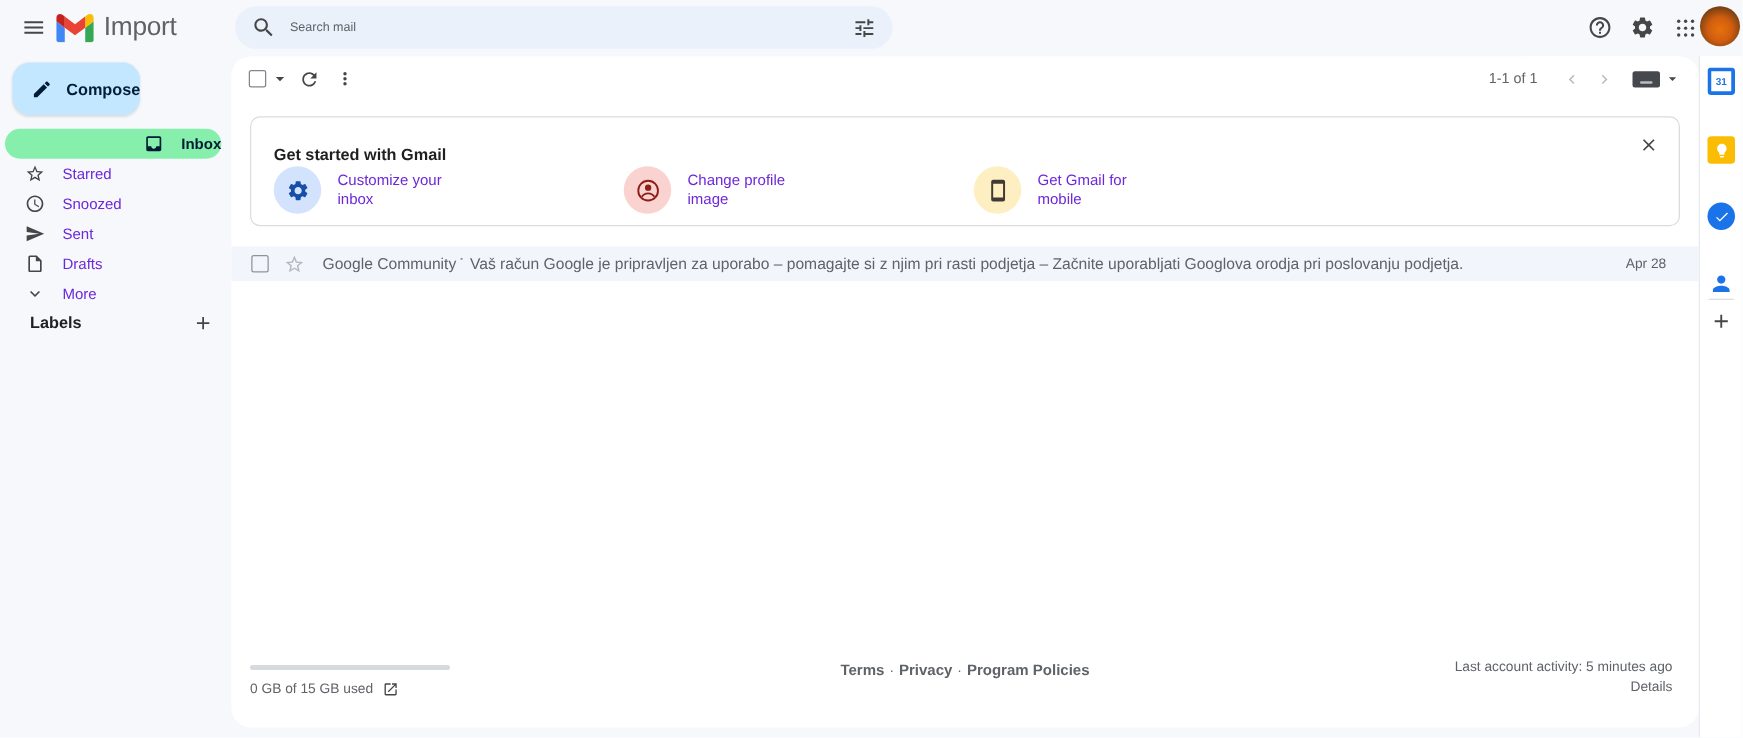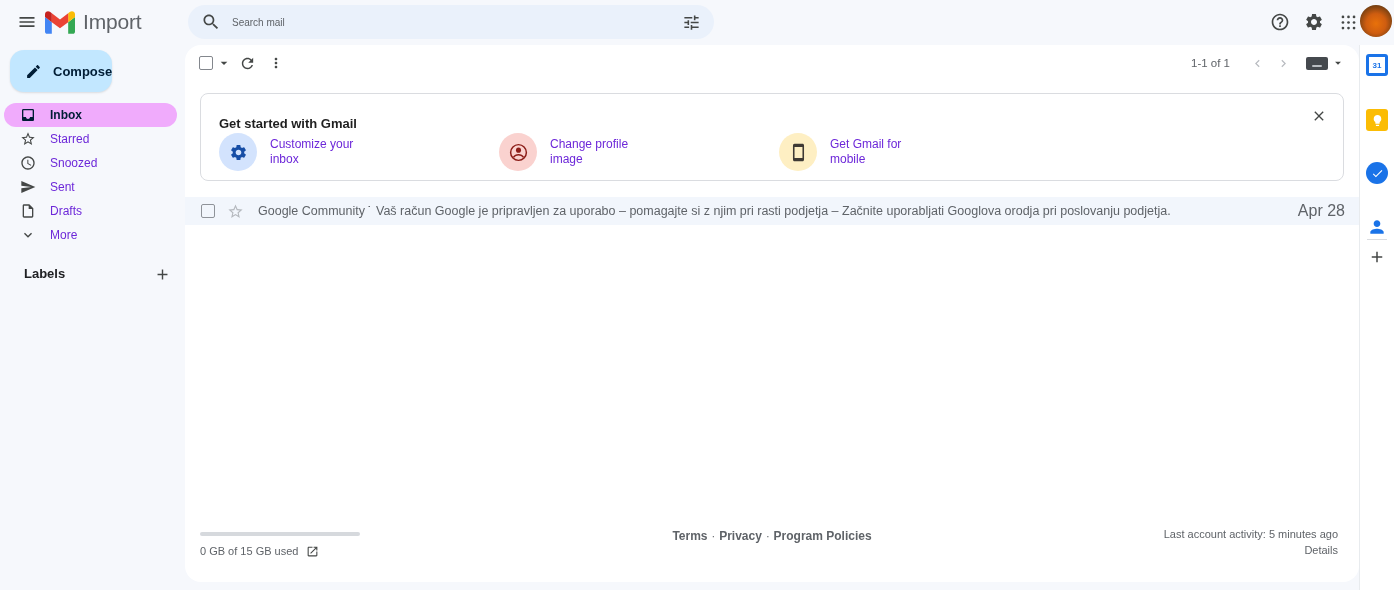--- a/index.html
+++ b/index.html
@@ -24,23 +24,23 @@
   .avatar { position:absolute; left:1360px; top:5px; width:32px; height:32px; border-radius:50%;
             background:radial-gradient(circle at 50% 58%, #e8710a 0%, #cf5d10 40%, #6b3c12 78%, #2e3a1d 100%); }
 
   
   .compose { position:absolute; left:10px; top:50px; width:102px; height:42px; border-radius:14px; background:#c2e7ff;
              display:flex; align-items:center; gap:11px; padding:0 15px; box-shadow:0 1px 2px rgba(60,64,67,.15); }
   .compose-label { font-size:13px; font-weight:bold; color:#001d35; }
   .nav { position:absolute; left:4px; top:103px; width:173px; }
   .nav-item { height:24px; border-radius:12px; display:flex; align-items:center; gap:14px; padding-left:16px; color:#444746; }
   .nav-item .nav-label { font-size:12px; color:#6d28d9; }
-  .nav-item.selected { background:#f0abfc; color:#001d35; }
+  .nav-item.selected { background:#86efac; color:#001d35;justify-content:flex-end; }
   .nav-item.selected .nav-label { font-weight:bold; color:#001d35; }
-  .labels-row { position:absolute; left:0; top:262px; width:185px; height:24px;padding-left:20px; }
+  .labels-row { position:absolute; left:0; top:246px; width:185px; height:24px;padding-left:20px; }
   .labels-title { position:absolute; left:24px; top:4px; font-size:13px; font-weight:bold; color:#202124; }
   .labels-add { position:absolute; left:150px; top:0; width:24px; height:24px; }
 
   
   .main { position:absolute; left:185px; top:45px; width:1174px; height:537px; background:#fff; border-radius:16px; overflow:hidden; }
   .sel-box { position:absolute; left:14px; top:11px; width:14px; height:14px; border:1.5px solid #83878d; border-radius:2px; background:#fff; }
   .sel-arrow { position:absolute; left:31px; top:10px; width:16px; height:16px; color:#444746; }
   .tb-refresh { position:absolute; left:48px; top:4px; width:28px; height:28px; }
   .tb-more { position:absolute; left:77px; top:4px; width:28px; height:28px; }
   .tb-right { position:absolute; right:14px; top:2px; height:32px; display:flex; align-items:center; }
@@ -61,21 +61,21 @@
   .gs-circle.c1 { background:#fad2cf; color:#8c1d18; }
   .gs-circle.c2 { background:#c6ecce; color:#0d652d; }
   .gs-circle.c3 { background:#feefc3; color:#3f3a34; }
   .gs-label { font-size:12px; color:#6d28d9; line-height:15.5px; max-width:105px; }
 
   .mailrow { position:absolute; left:0; top:152px; width:1174px; height:28px; background:#f2f6fc; display:flex; align-items:center; padding-left:16px; }
   .row-check { width:14px; height:14px; border:1.5px solid #8f9399; border-radius:2px; flex:0 0 auto; }
   .row-star { margin-left:12px; color:#b5b9be; flex:0 0 auto; display:flex; }
   .row-sender { margin-left:14px; width:112px; font-size:12.5px; color:#5f6368; white-space:nowrap; overflow:hidden; flex:0 0 auto; }
   .row-subject { flex:1; margin-left:6px; font-size:12.5px; color:#5f6368; white-space:nowrap; overflow:hidden; text-overflow:ellipsis; }
-  .row-date { margin-left:8px; margin-right:14px; font-size:16px; color:#5f6368; flex:0 0 auto; }
+  .row-date { margin-left:8px; margin-right:26px; font-size:11px; color:#5f6368; flex:0 0 auto; }
 
   .storage-bar { position:absolute; left:15px; top:487px; width:160px; height:4px; background:#d6d9dd; border-radius:2px; }
   .storage-text { position:absolute; left:15px; top:498px; display:flex; align-items:center; gap:6px; font-size:11px; color:#5f6368; }
   .footer-links { position:absolute; left:0; top:484px; width:1174px; text-align:center; font-size:11px; color:#5f6368; }
   .footer-links .sep { padding:0 4px; }
   .footer-links button { font-size:12px; color:#5f6368;font-weight:bold; }
   .activity { position:absolute; right:21px; top:481px; text-align:right; font-size:11px; color:#5f6368; line-height:16px; }
   .activity .details { color:#5f6368; font-size:11px; }
 
   

